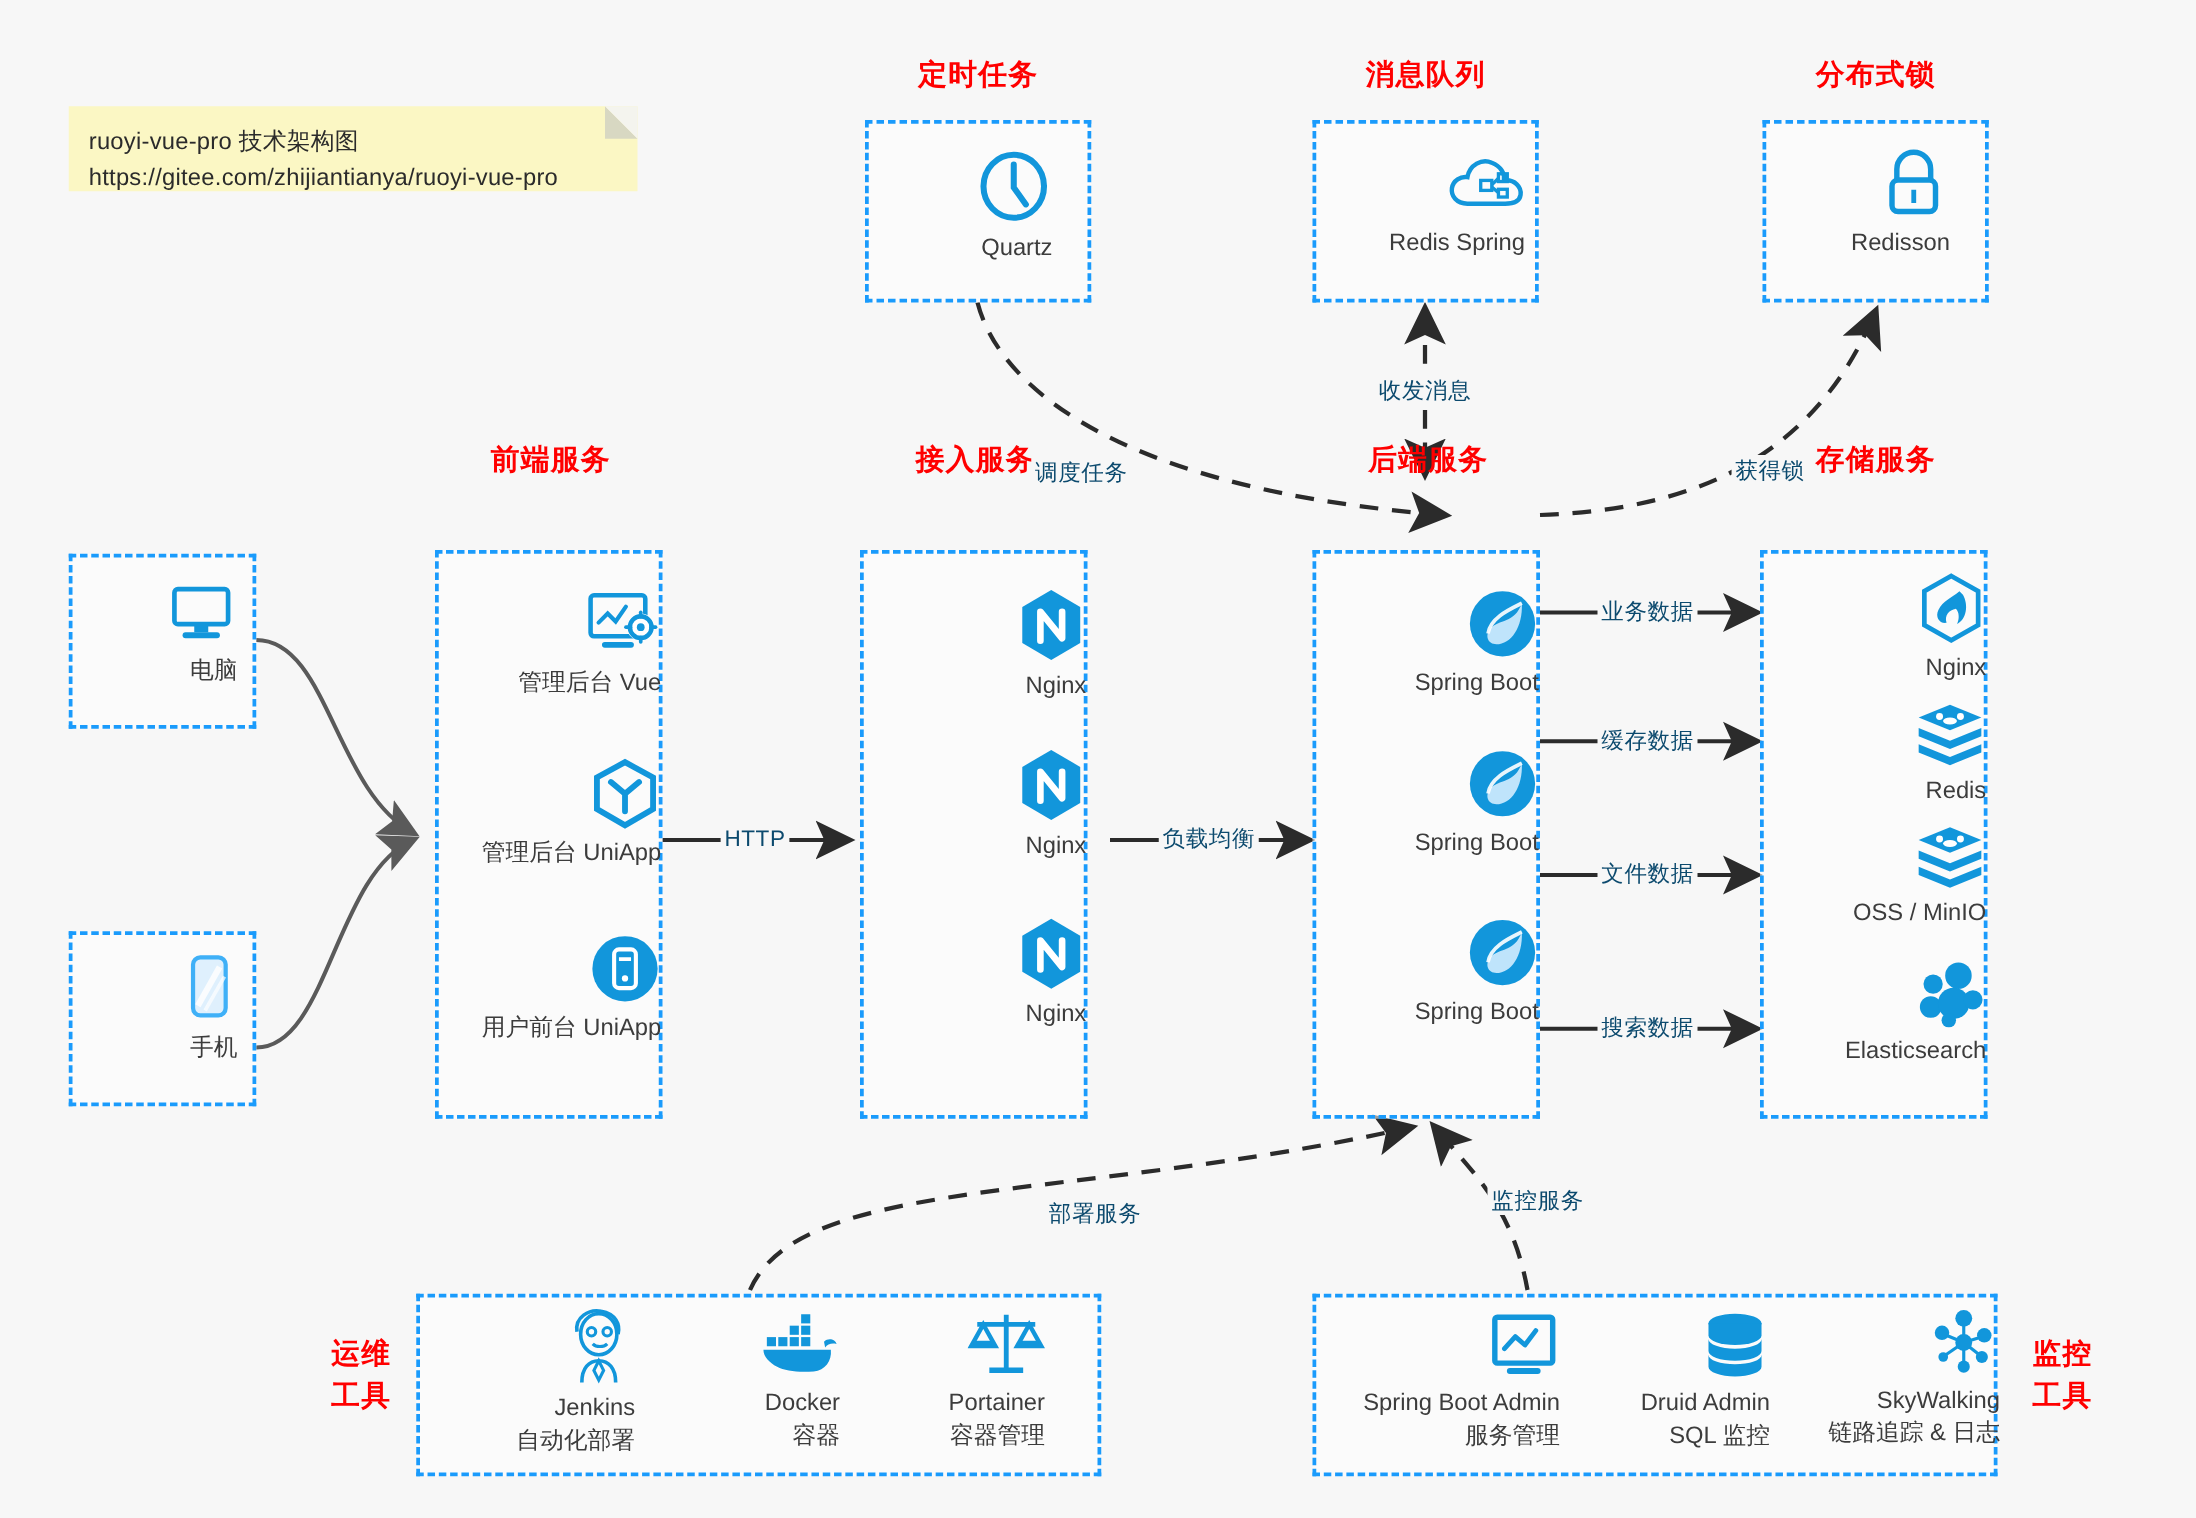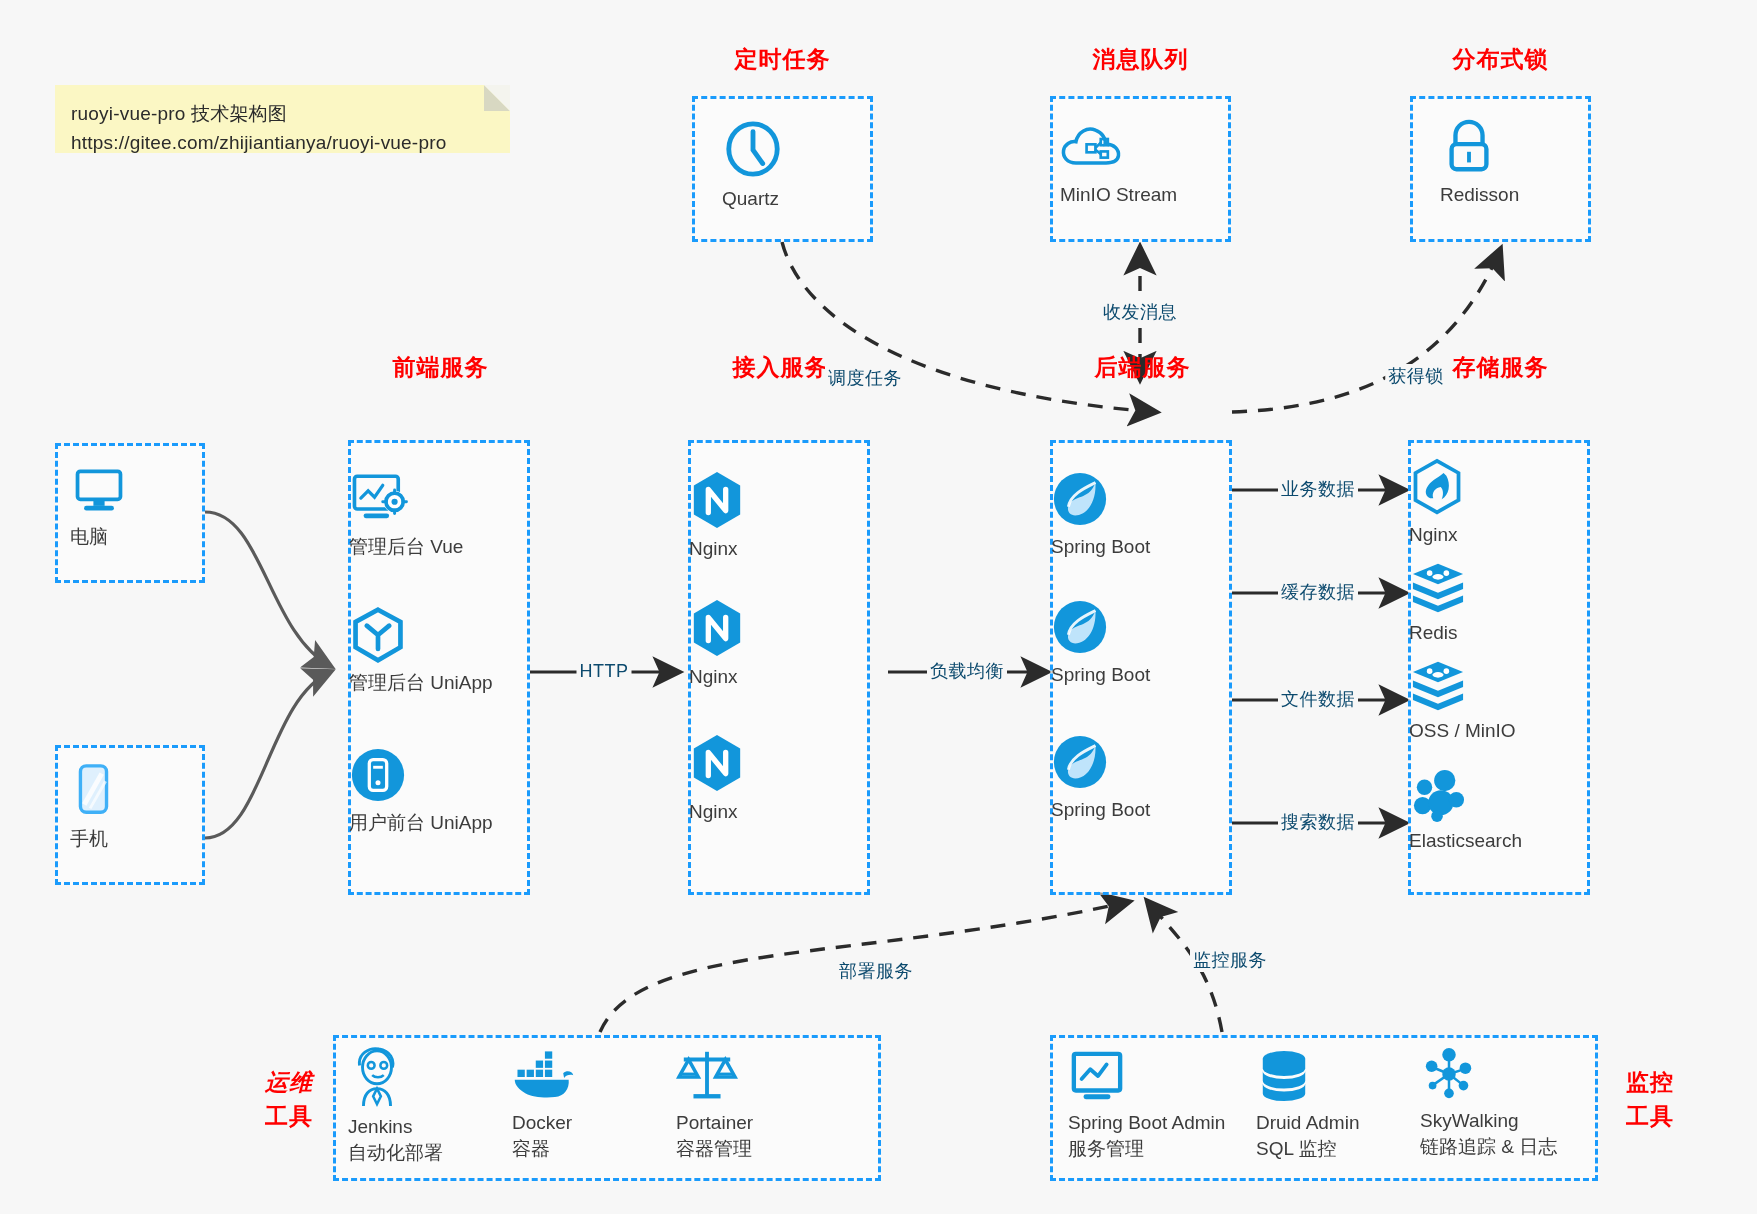--- a/index.html
+++ b/index.html
@@ -44,21 +44,21 @@
 
   
   .box{
     position:absolute;
     border:3px dashed #1a9bfc;
     background:rgba(255,255,255,.55);
     box-sizing:border-box;
   }
 
   
-  .node{position:absolute;display:flex;flex-direction:column;align-items:flex-start;justify-content:flex-start;}
+  .node{position:absolute;display:flex;flex-direction:column;align-items:flex-end;justify-content:flex-start;}
   .node .cap{
     margin-top:6px;font-size:19px;color:#3c3c3c;white-space:nowrap;text-align:center;line-height:1.35;
   }
   .node .cap2{font-size:19px;color:#3c3c3c;white-space:nowrap;text-align:center;line-height:1.35;}
   .ico{display:block;}
 
   
   .elabel{
     position:absolute;background:#f7f7f7;
     font-size:18px;color:#0c4a6e;padding:0 3px;white-space:nowrap;
@@ -128,21 +128,21 @@
   <div class="gtitle" style="left:1058px;top:44px;width:165px;">消息队列</div>
   <div class="box" style="left:1050px;top:96px;width:181px;height:146px;"></div>
   <div class="node" style="left:1060px;top:118px;width:160px;">
     <svg class="ico" width="62" height="58" viewBox="0 0 70 60">
       <path d="M18 48 C8 48 3 41 4 34 C5 27 12 23 18 24 C20 13 31 7 40 11 C48 14 52 21 51 27 C61 26 67 33 66 40 C65 47 58 48 52 48 Z" fill="none" stroke="#1296db" stroke-width="4"></path>
       <rect x="30" y="27" width="10" height="9" fill="none" stroke="#1296db" stroke-width="3"></rect>
       <rect x="46" y="21" width="8" height="7" fill="none" stroke="#1296db" stroke-width="3"></rect>
       <rect x="46" y="35" width="8" height="7" fill="none" stroke="#1296db" stroke-width="3"></rect>
       <path d="M40 31 L46 25 M40 33 L46 38" stroke="#1296db" stroke-width="3" fill="none"></path>
     </svg>
-    <div class="cap">MinIO Stream</div>
+    <div class="cap">Redis Spring</div>
   </div>
 
   <div class="gtitle" style="left:1418px;top:44px;width:165px;">分布式锁</div>
   <div class="box" style="left:1410px;top:96px;width:181px;height:146px;"></div>
   <div class="node" style="left:1440px;top:116px;width:120px;">
     <svg class="ico" width="58" height="60" viewBox="0 0 60 62">
       <path d="M16 29 L16 20 A14 14 0 0 1 44 20 L44 29" fill="none" stroke="#1296db" stroke-width="4.5"></path>
       <rect x="12" y="29" width="36" height="26" rx="5" fill="none" stroke="#1296db" stroke-width="4.5"></rect>
       <line x1="30" y1="37" x2="30" y2="48" stroke="#1296db" stroke-width="4"></line>
     </svg>
@@ -305,21 +305,21 @@
       <circle cx="37" cy="13" r="11" fill="#1296db"></circle>
       <circle cx="16" cy="20" r="8" fill="#1296db"></circle>
       <circle cx="14" cy="39" r="9" fill="#1296db"></circle>
       <circle cx="33" cy="36" r="13" fill="#1296db"></circle>
       <circle cx="49" cy="33" r="8" fill="#1296db"></circle>
       <circle cx="29" cy="50" r="6" fill="#1296db"></circle>
     </svg>
     <div class="cap">Elasticsearch</div>
   </div>
 
-  <div class="gtitle side" style="left:255px;top:1068px;width:68px;font-style:italic;">运维</div>
+  <div class="gtitle side" style="left:255px;top:1068px;width:68px;">运维</div>
   <div class="gtitle side" style="left:255px;top:1102px;width:68px;">工具</div>
   <div class="box" style="left:333px;top:1035px;width:548px;height:146px;"></div>
 
   <div class="node" style="left:348px;top:1046px;width:160px;">
     <svg class="ico" width="58" height="62" viewBox="0 0 60 64">
       <ellipse cx="30" cy="22" rx="15" ry="17" fill="none" stroke="#1296db" stroke-width="3"></ellipse>
       <path d="M12 20 C10 8 22 1 32 3 C44 5 48 14 46 22" fill="none" stroke="#1296db" stroke-width="3"></path>
       <circle cx="24" cy="20" r="3.5" fill="none" stroke="#1296db" stroke-width="2.6"></circle>
       <circle cx="37" cy="20" r="3.5" fill="none" stroke="#1296db" stroke-width="2.6"></circle>
       <path d="M25 30 C28 33 34 33 37 30" fill="none" stroke="#1296db" stroke-width="2.6"></path>

